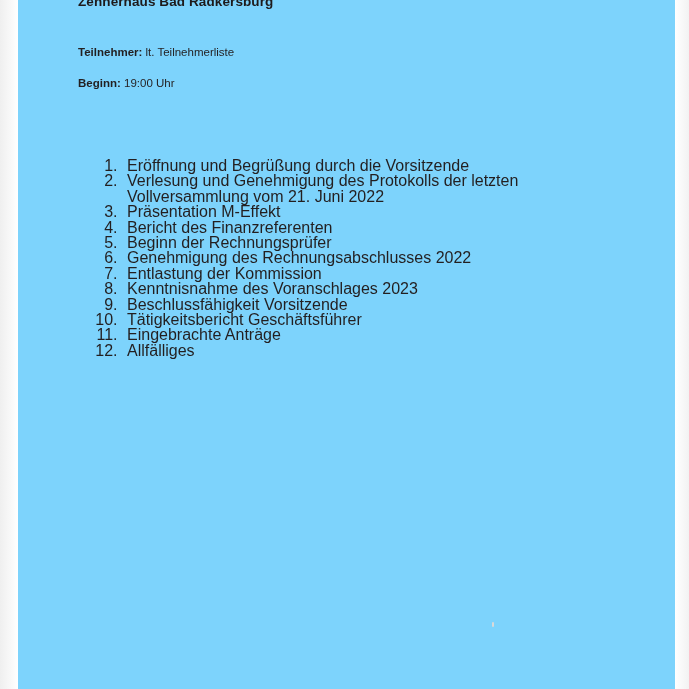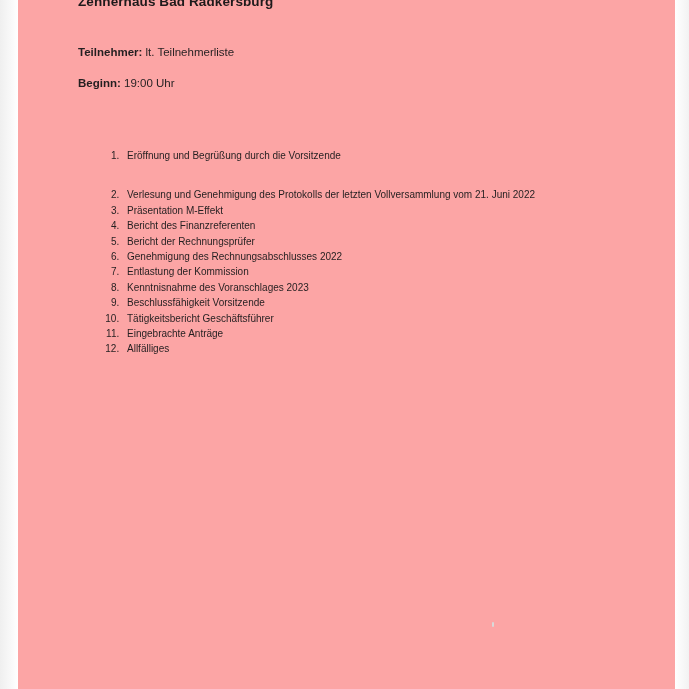--- a/index.html
+++ b/index.html
@@ -12,21 +12,21 @@
     background: #ffffff;
     font-family: "Liberation Sans", sans-serif;
     color: #231f20;
     overflow: hidden;
     position: relative;
   }
   .page {
     position: relative;
     width: 689px;
     height: 689px;
-    background: #fca5a5;
+    background: #7dd3fc;
     box-sizing: border-box;
   }
   
   .page::before {
     content: "";
     position: absolute;
     top: 0; left: 0; bottom: 0;
     width: 18px;
     background: linear-gradient(to right, #efefef, #ffffff);
     pointer-events: none;
@@ -80,35 +80,34 @@
     position: absolute;
     left: 0;
     top: 132px;
     font-size: 11.5px;
     font-weight: bold;
     line-height: 14px;
   }
   ol.agenda {
     position: absolute;
     left: 18px;
-    top: 148px;
+    top: 158px;
     margin: 0;
     padding: 0 0 0 26px;
     list-style-position: outside;
-    font-size: 10px;
+    font-size: 16px;
     line-height: 15.4px;
   }
   ol.agenda > li {
     padding-left: 5px;
     margin: 0;
     color: #231f20;
   }
   ol.agenda > li .sub {
     display: block;
-    margin-top: 24px;
   }
   .speck {
     position: absolute;
     background: #d9d9d9;
     border-radius: 50%;
     pointer-events: none;
   }
 </style>
 </head>
 <body>
@@ -136,21 +135,21 @@
       <li>
         <span class="sub">Verlesung und Genehmigung des Protokolls der letzten Vollversammlung vom 21. Juni 2022</span>
       </li>
       <li>
         <span>Präsentation M-Effekt</span>
       </li>
       <li>
         <span>Bericht des Finanzreferenten</span>
       </li>
       <li>
-        <span>Bericht der Rechnungsprüfer</span>
+        <span>Beginn der Rechnungsprüfer</span>
       </li>
       <li>
         <span>Genehmigung des Rechnungsabschlusses 2022</span>
       </li>
       <li>
         <span>Entlastung der Kommission</span>
       </li>
       <li>
         <span>Kenntnisnahme des Voranschlages 2023</span>
       </li>

